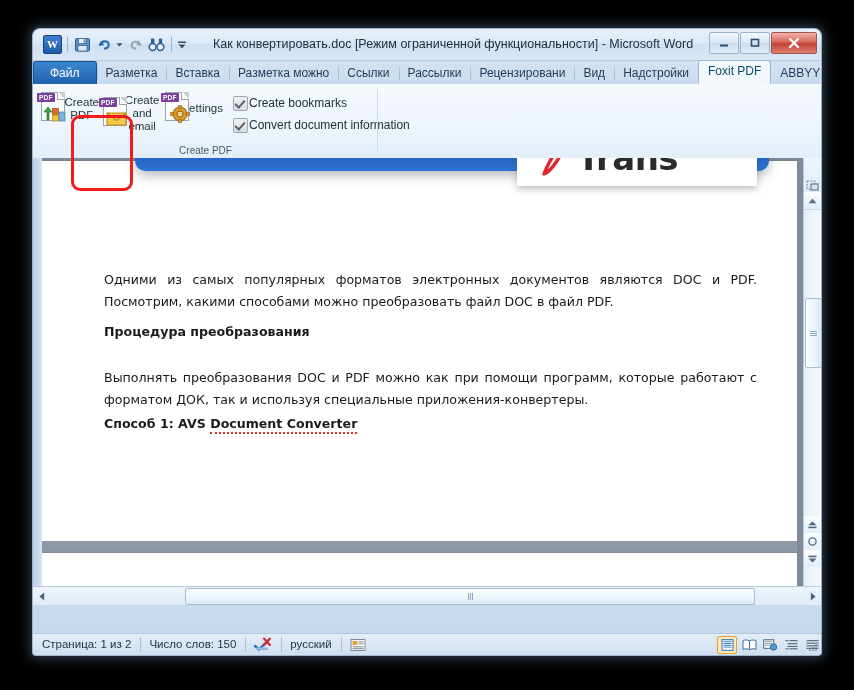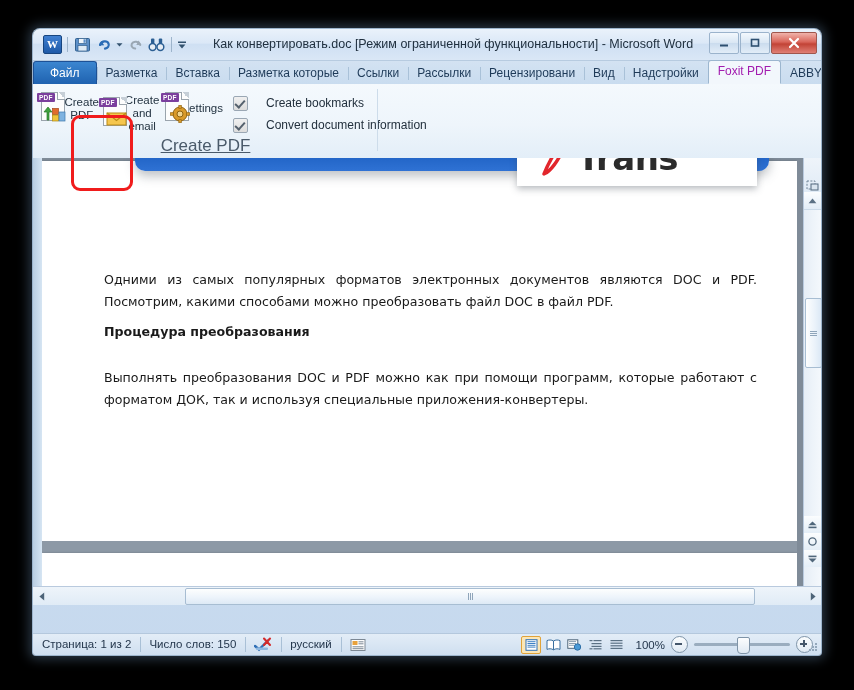--- a/index.html
+++ b/index.html
@@ -57,51 +57,51 @@
   }
   .tab + .tab::before{content:"";position:absolute;left:0;top:4px;height:13px;width:1px;background:#a9c1d8;}
   .tab.file{
     background:linear-gradient(to bottom,#3b86d0,#1f62b0);color:#fff;
     border-radius:3px 3px 0 0;height:22px;line-height:22px;padding:0 16px;
     font-size:12px;border:1px solid #1d5196;border-bottom:none;
   }
   .tab.file::before{display:none;}
   .tab.active{
     background:#f2f7fc;border:1px solid #9cb6cf;border-bottom:1px solid #f2f7fc;
-    border-radius:3px 3px 0 0;height:22px;line-height:21px;color:#a21caf;z-index:3;
+    border-radius:3px 3px 0 0;height:22px;line-height:21px;color:#0c4a6e;z-index:3;
   }
   .tab.active::before{display:none;}
   .tab.active + .tab::before{display:none;}
 
   
   #ribbon{
     position:relative;height:74px;
     background:linear-gradient(to bottom,#f4f9fd 0%,#eef5fb 55%,#e3eef8 100%);
     border-bottom:1px solid #b5c9de;
   }
   .rgroup{position:absolute;top:0;height:74px;}
   .rgroup-body{display:flex;align-items:flex-start;padding:4px 0 0 4px;height:54px;}
   .rgroup-label{
     position:absolute;bottom:2px;left:0;width:100%;text-align:center;
-    font-size:17px;color:#4a5a6a;text-decoration:underline;
+    font-size:10px;color:#4a5a6a;
   }
   .rgroup-sep{position:absolute;top:5px;right:0;width:1px;height:62px;background:#cddcea;}
 
   .bigbtn{width:62px;display:flex;flex-direction:row;align-items:center;padding-top:3px;}
   .bigbtn .lbl{font-size:11.5px;color:#243442;text-align:center;line-height:13px;margin-top:3px;}
 
   .pdficon{width:32px;height:32px;position:relative;}
   .pdfpage{position:absolute;left:4px;top:1px;width:22px;height:27px;background:#fdfdfd;
     border:1px solid #9aa4ad;box-shadow:0 0 0 0 #fff;}
   .pdfpage::after{content:"";position:absolute;right:-1px;top:-1px;width:7px;height:7px;
     background:linear-gradient(225deg,#c6cfd7 50%,#fdfdfd 50%);border-left:1px solid #9aa4ad;border-bottom:1px solid #9aa4ad;}
   .pdftag{position:absolute;left:0px;top:2px;background:#7b3f9d;color:#fff;font-size:6.5px;
     font-weight:bold;line-height:9px;padding:0 2px;border-radius:1px;letter-spacing:.2px;}
 
-  .chk-row{display:flex;align-items:center;gap:18px;height:22px;}
+  .chk-row{display:flex;align-items:center;gap:1px;height:22px;}
   .chkbox{width:13px;height:13px;border:1px solid #9aa7b4;border-radius:2px;
     background:linear-gradient(to bottom,#f0f0f0,#dcdcdc);position:relative;}
   .chkbox::after{content:"";position:absolute;left:3px;top:1px;width:4px;height:8px;
     border:solid #55616d;border-width:0 2px 2px 0;transform:rotate(42deg);}
   .chk-lbl{font-size:12px;color:#22303d;white-space:nowrap;}
 
   
   #docarea{position:absolute;left:0;top:129px;right:0;bottom:50px;background:#7f8b98;}
   #ruler-left{position:absolute;left:0;top:0;width:9px;bottom:0;
     background:linear-gradient(to right,#b9cee2,#d6e5f3);}
@@ -260,21 +260,21 @@
           <path d="M3 2 L11 10 M11 2 L3 10" stroke="#fff" stroke-width="2.2" stroke-linecap="round"></path>
         </svg>
       </div>
     </div>
   </div>
 
   <div id="tabstrip">
     <div class="tab file">Файл</div>
     <div class="tab">Разметка</div>
     <div class="tab">Вставка</div>
-    <div class="tab">Разметка которые</div>
+    <div class="tab">Разметка можно</div>
     <div class="tab">Ссылки</div>
     <div class="tab">Рассылки</div>
     <div class="tab">Рецензировани</div>
     <div class="tab">Вид</div>
     <div class="tab">Надстройки</div>
     <div class="tab active">Foxit PDF</div>
     <div class="tab">ABBYY PDF Trans</div>
 
   </div>
 
@@ -371,20 +371,23 @@
 
           </div>
         </div>
 
         <div class="doctext p-bold" style="top:160px;">Процедура преобразования</div>
 
         <div class="doctext p-just" style="top:108px;">Одними из самых популярных форматов электронных документов являются DOC и PDF. Посмотрим, какими способами можно преобразовать файл DOC в файл PDF.</div>
 
         <div class="doctext p-just" style="top:206px;">Выполнять преобразования DOC и PDF можно как при помощи программ, которые работают с форматом ДОК, так и используя специальные приложения-конвертеры.</div>
 
+        <div class="doctext p-bold" style="top:252px;">
+          <span>Способ 1: AVS </span><span class="spell-u">Document Converter</span>
+        </div>
       </div>
 
       <div class="pagegap"></div>
       <div class="page" id="page2"></div>
     </div>
 
     <div id="vscroll">
       <div id="objbtn">
         <svg width="14" height="14" viewBox="0 0 14 14">
           <rect x="1" y="3" width="8" height="8" fill="none" stroke="#6f8396" stroke-dasharray="2 1.4"></rect>
@@ -513,33 +516,20 @@
           <g fill="#5b7184">
               <rect x="0.5" y="1" width="12" height="1.2"></rect>
               <rect x="0.5" y="3.6" width="12" height="1.2"></rect>
           <rect x="0.5" y="6.2" width="12" height="1.2"></rect>
               <rect x="0.5" y="8.8" width="12" height="1.2"></rect>
             </g>
         </svg>
       </div>
     </div>
 
-    <div class="zoomwrap">
-      <div style="min-width:32px;text-align:right;">100%</div>
-      <div class="zcircle">
-          <div class="h"></div>
-        </div>
-      <div class="ztrack">
-        <div class="zthumb"></div>
-      </div>
-      <div class="zcircle">
-          <div class="h"></div>
-          <div class="v"></div>
-        </div>
-    </div>
 
     <div id="grip-corner">
       <svg width="12" height="12" viewBox="0 0 12 12">
         <g fill="#94a8bb">
           <rect x="9" y="2" width="2" height="2"></rect>
             <rect x="6" y="5" width="2" height="2"></rect>
             <rect x="9" y="5" width="2" height="2"></rect>
           <rect x="3" y="8" width="2" height="2"></rect>
             <rect x="6" y="8" width="2" height="2"></rect>
             <rect x="9" y="8" width="2" height="2"></rect>

